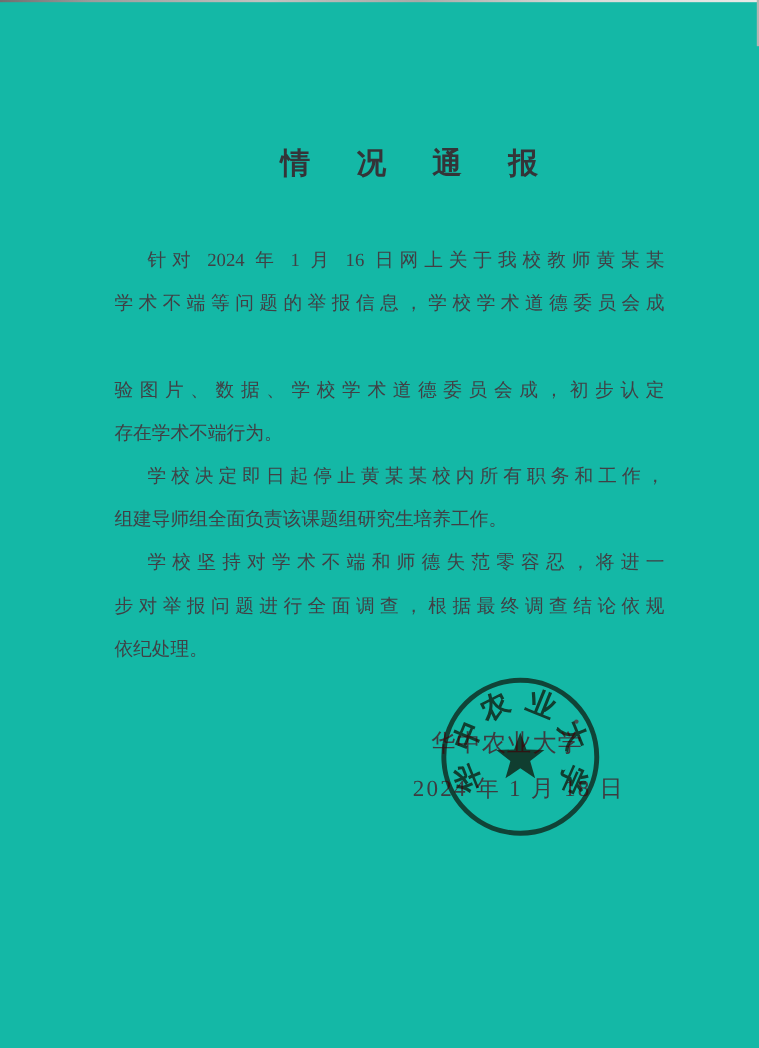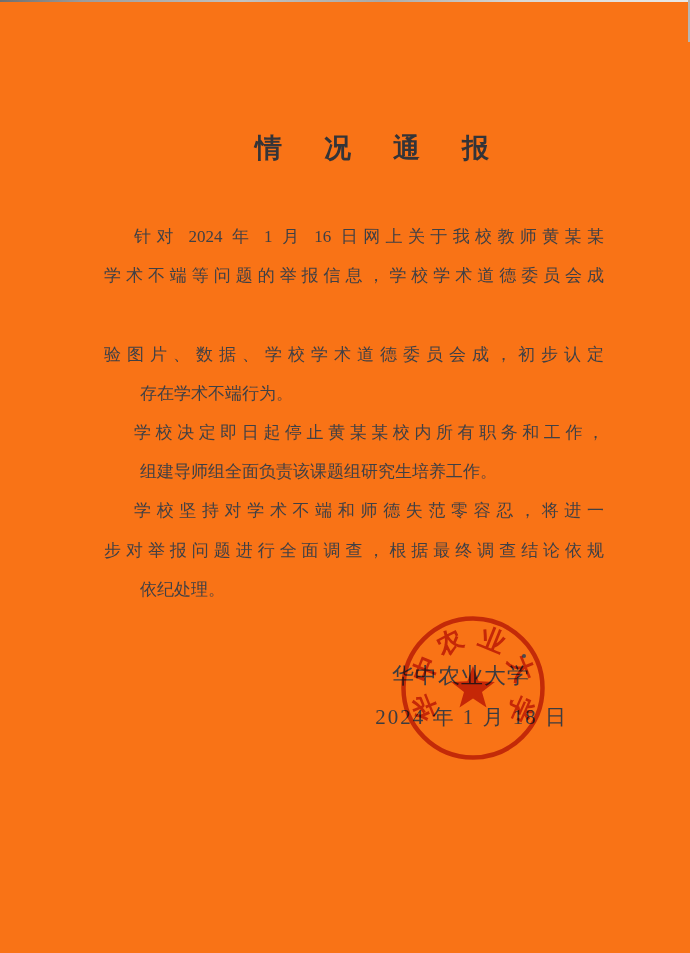--- a/index.html
+++ b/index.html
@@ -4,21 +4,21 @@
 <style>
   html,body { margin:0; padding:0; }
   body {
     width:690px; height:953px;
     background:#e9e9e7;
     font-family:"Liberation Serif","DejaVu Serif",serif;
   }
   .page {
     position:relative;
     width:690px; height:953px;
-    background:#f97316;
+    background:#14b8a6;
     overflow:hidden;
     color:#3c3c40;
   }
   .scan-edge-top {
     position:absolute; top:0; left:0; width:690px; height:2px;
     background:linear-gradient(to right,#6f6f6f 0%,#9c9c9c 12%,#c2c2c0 35%,#a9a9a7 55%,#d8d8d6 75%,#e9e9e7 100%);
   }
   .scan-edge-right {
     position:absolute; top:0; right:0; width:2px; height:42px;
     background:#b5b5b3;
@@ -31,21 +31,21 @@
     color:#343438; line-height:30px;
   }
   .line {
     position:absolute; left:104px; width:500px; height:28px;
     box-sizing:border-box;
     font-size:17px; line-height:26px;
     text-align:justify; text-align-last:justify;
     color:#404045;
   }
   .line.indent { padding-left:30px; }
-  .line.end { text-align-last:left;margin-left:36px; }
+  .line.end { text-align-last:left; }
   .sig-org {
     position:absolute; top:661px; left:0; width:530px;
     text-align:right; font-size:22px; letter-spacing:1px;
     color:#3c3c40;
   }
   .sig-date {
     position:absolute; top:703px; left:0; width:547px;
     text-align:right; font-size:21px; letter-spacing:2px;
     color:#3c3c40;
     margin-left:21px;

